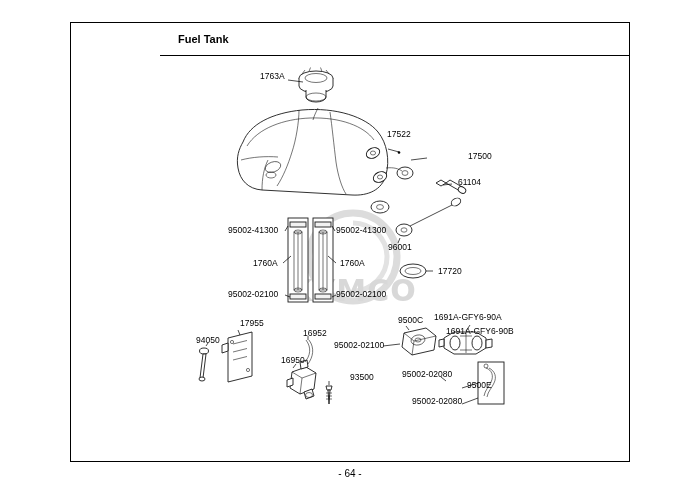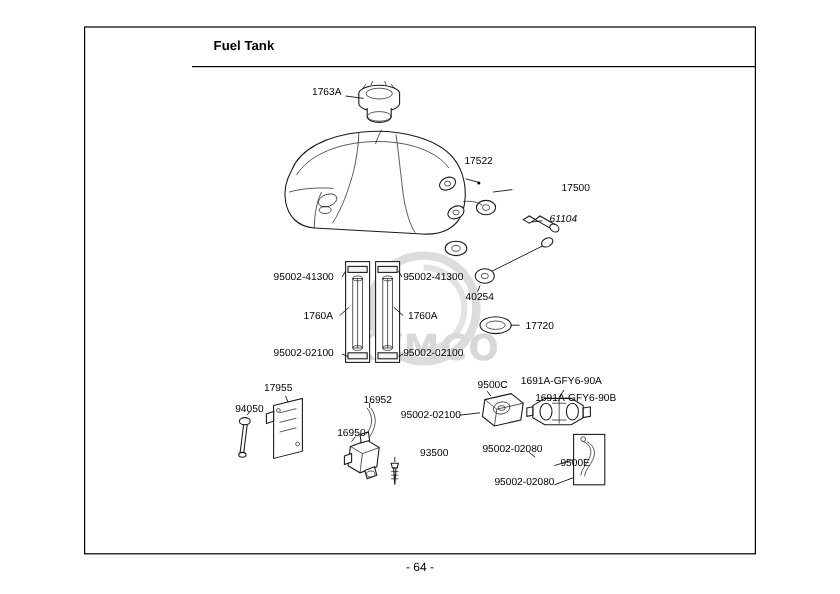--- a/index.html
+++ b/index.html
@@ -269,30 +269,30 @@
     </g>
     <path class="lead" d="M462 388 L478 383"></path>
     <path class="lead" d="M462 404 L478 398"></path>
     <path class="lead" d="M441 377 L446 381"></path>
 
   </svg>
 
   <div class="label" style="left:260px; top:72px;">1763A</div>
   <div class="label" style="left:387px; top:130px;">17522</div>
   <div class="label" style="left:432px; top:152px;margin-left:36px;">17500</div>
-  <div class="label" style="left:458px; top:178px;font-style:italic;">61104</div>
-  <div class="label" style="left:388px; top:243px;">40254</div>
+  <div class="label" style="left:458px; top:178px;">61104</div>
+  <div class="label" style="left:388px; top:243px;">96001</div>
   <div class="label" style="left:438px; top:267px;">17720</div>
   <div class="label" style="left:228px; top:226px;">95002-41300</div>
   <div class="label" style="left:336px; top:226px;">95002-41300</div>
   <div class="label" style="left:253px; top:259px;">1760A</div>
   <div class="label" style="left:340px; top:259px;">1760A</div>
   <div class="label" style="left:228px; top:290px;">95002-02100</div>
   <div class="label" style="left:336px; top:290px;">95002-02100</div>
-  <div class="label" style="left:220px; top:319px;">17955</div>
+  <div class="label" style="left:240px; top:319px;">17955</div>
   <div class="label" style="left:196px; top:336px;">94050</div>
   <div class="label" style="left:303px; top:329px;">16952</div>
   <div class="label" style="left:281px; top:356px;">16950</div>
   <div class="label" style="left:318px; top:373px;padding-left:32px;">93500</div>
   <div class="label" style="left:398px; top:316px;">9500C</div>
   <div class="label" style="left:334px; top:341px;">95002-02100</div>
   <div class="label bold" style="left:434px; top:313px;">1691A-GFY6-90A</div>
   <div class="label bold" style="left:434px; top:327px;margin-left:12px;">1691A-GFY6-90B</div>
   <div class="label" style="left:402px; top:370px;">95002-02080</div>
   <div class="label" style="left:443px; top:381px;padding-left:24px;">9500E</div>

